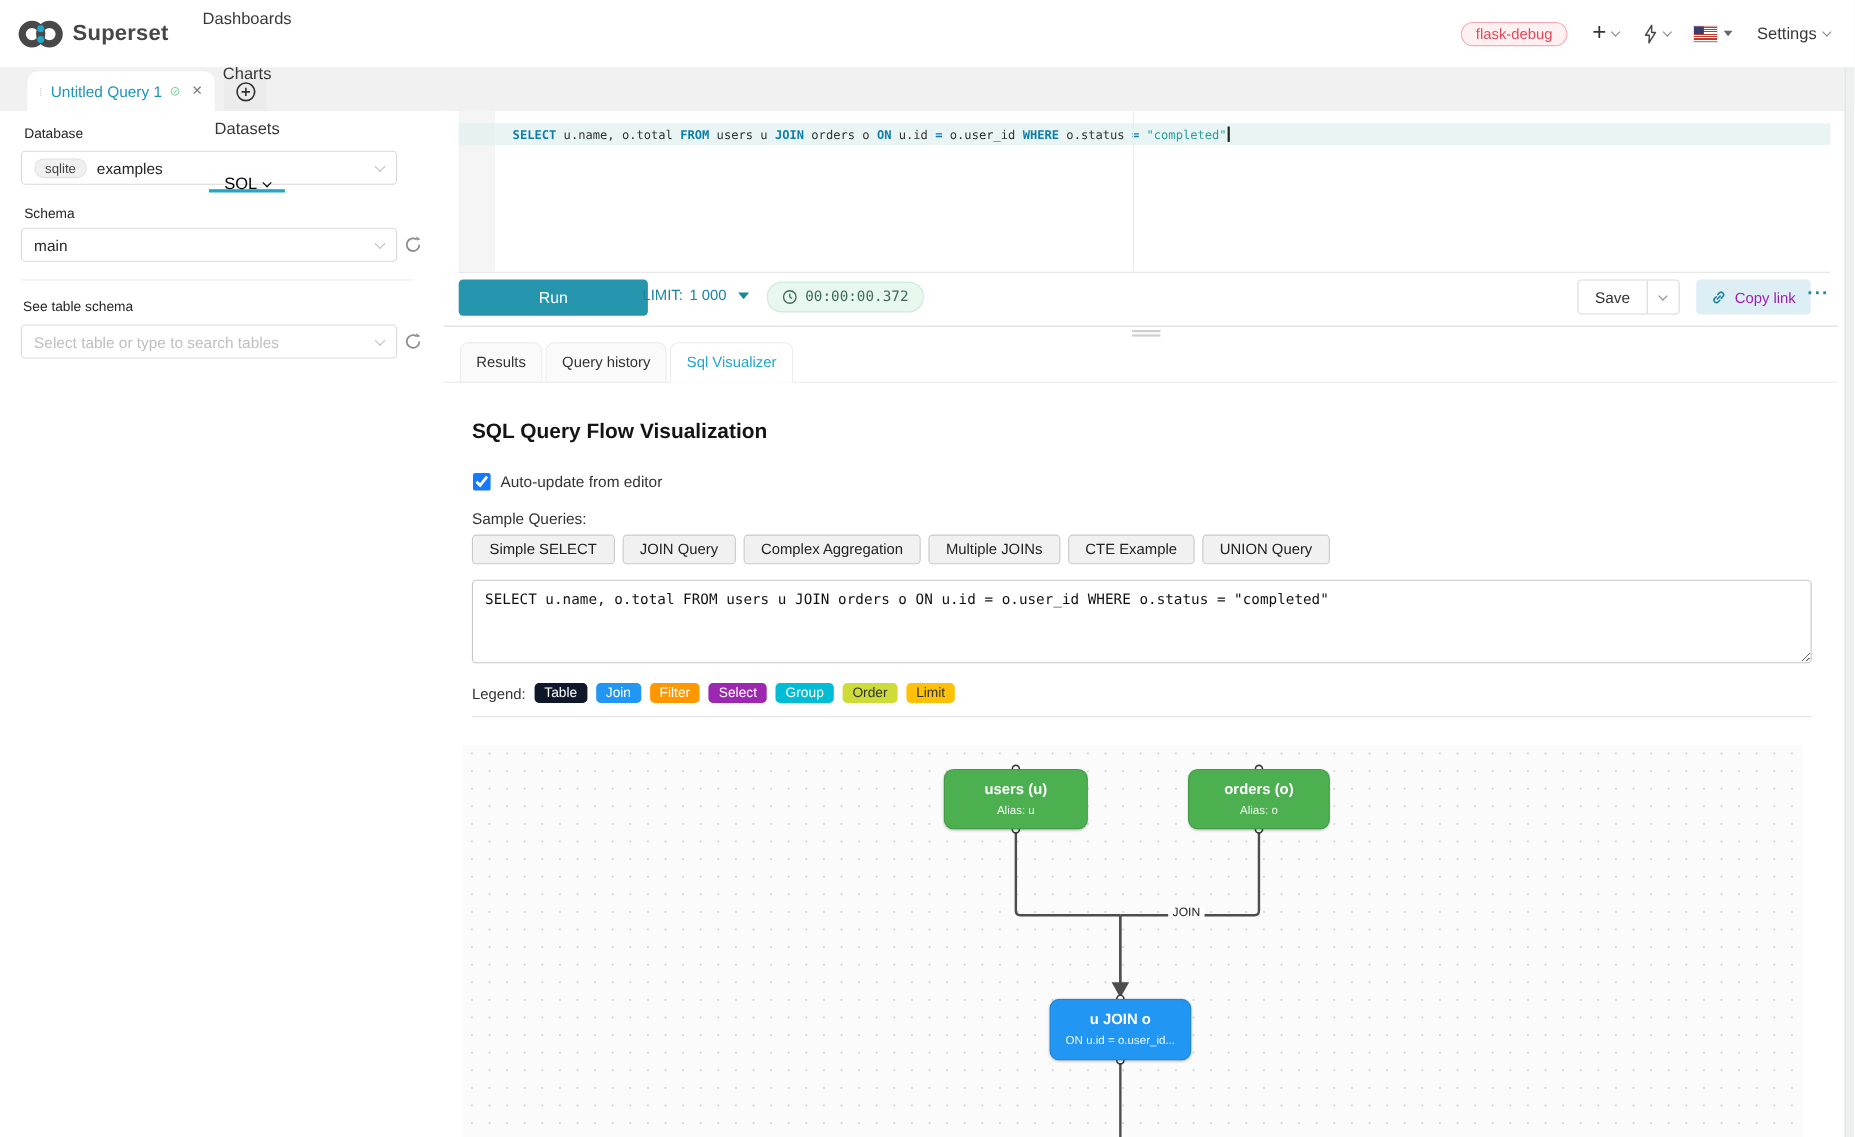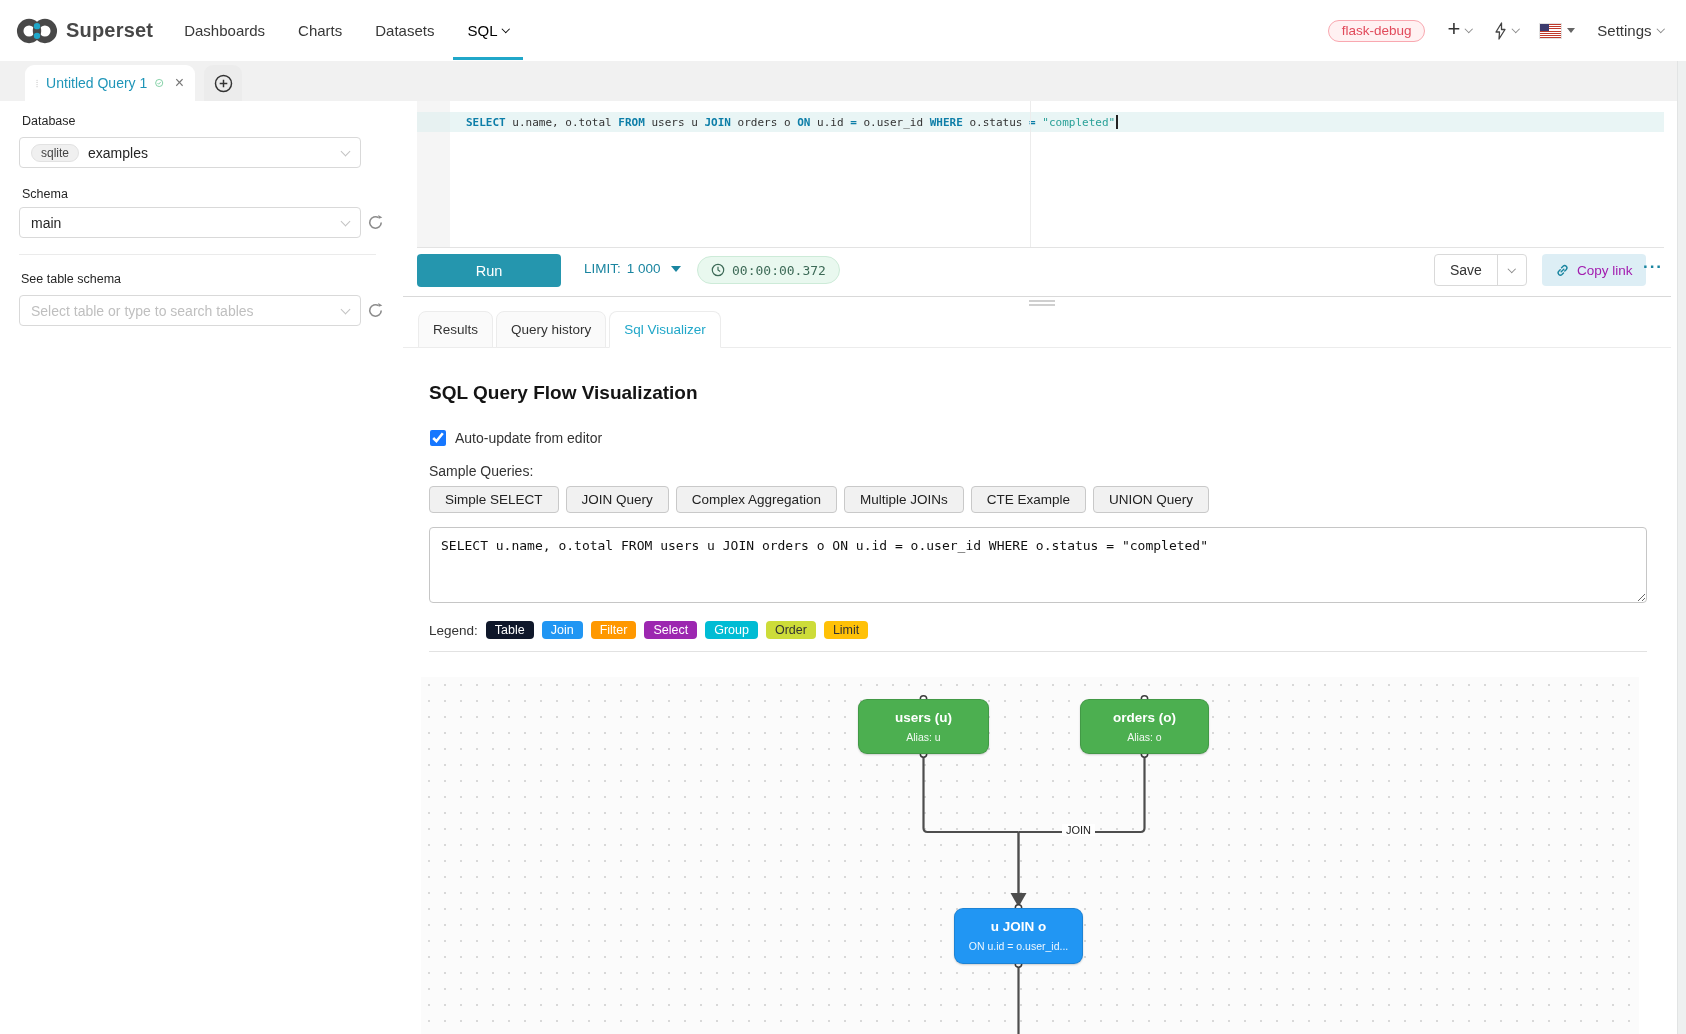--- a/index.html
+++ b/index.html
@@ -6,21 +6,21 @@
   #screen{position:relative;width:1686px;height:1034px;background:#fff;overflow:hidden;
     font-family:"Liberation Sans",sans-serif;color:#333;}
   *{box-sizing:border-box;}
 
   
   .navbar{position:absolute;left:0;top:0;right:0;height:61px;background:#fff;
     display:flex;align-items:center;justify-content:space-between;padding:0 23px 0 16px;z-index:5;}
   .nav-left{display:flex;align-items:center;}
   .brand{display:flex;align-items:center;gap:8px;cursor:pointer;}
   .brand-text{font-size:20px;font-weight:bold;color:#474747;letter-spacing:.2px;}
-  .nav-items{display:flex;align-items:center;gap:33px;margin-left:31px;height:43px;}
+  .nav-items{display:flex;align-items:center;gap:33px;margin-left:31px;height:43px;flex-direction:column;}
   .nav-item{font-size:15px;color:#383838;cursor:pointer;position:relative;height:61px;
     display:flex;align-items:center;gap:6px;}
   .nav-item.active{color:#000000;text-align:center;}
   .nav-item.active::after{content:"";position:absolute;left:-14px;right:-14px;bottom:1px;height:3px;background:#20a7c9;}
   .chev{display:inline-block;width:7px;height:7px;border-right:1.6px solid currentColor;
     border-bottom:1.6px solid currentColor;transform:rotate(45deg);margin-top:-3px;}
   .chev.sm{width:5.5px;height:5.5px;}
   .nav-right{display:flex;align-items:center;gap:22px;}
   .env-badge{border:1px solid #f9a8b0;color:#e14a5b;background:#fff1f2;border-radius:12px;
     padding:2.5px 13px;font-size:13.5px;}
@@ -67,21 +67,21 @@
   .active-line{position:absolute;left:33px;top:11px;right:0;height:20px;background:#e9f5f5;}
   .code-line{position:absolute;left:49px;top:14px;font:11px/15px "DejaVu Sans Mono",monospace;
     white-space:pre;color:#333;}
   .tok-kw{color:#0d7ea8;font-weight:bold;}
   .tok-str{color:#2aa198;}
   .cursor{display:inline-block;width:2px;height:14px;background:#222;vertical-align:-3px;margin-left:1px;}
   .print-margin{position:absolute;left:613px;top:0;bottom:0;width:1px;background:#ececec;}
 
   
   .toolbar{position:absolute;left:0;top:148px;width:100%;height:47px;}
-  .run-btn{position:absolute;left:14px;top:5px;width:144px;height:33px;background:#2596ae;color:#fff;
+  .run-btn{position:absolute;left:14px;top:5px;width:172px;height:33px;background:#2596ae;color:#fff;
     border:none;border-radius:4px;font-size:14.5px;font-family:inherit;display:flex;align-items:center;justify-content:center;cursor:pointer;}
   .limit{position:absolute;left:181px;top:12px;color:#1a85a0;font-size:13.5px;display:flex;gap:6px;
     align-items:center;cursor:pointer;}
   .limit-caret{width:0;height:0;border-left:5px solid transparent;border-right:5px solid transparent;
     border-top:6px solid #1a85a0;margin-left:4px;}
   .timer{position:absolute;left:294px;top:7px;height:28px;border-radius:14px;background:#e9f8ef;
     border:1px solid #cdebd8;display:flex;align-items:center;gap:7px;padding:0 13px;
     font:13px "DejaVu Sans Mono",monospace;color:#3d6a57;}
   .save-group{position:absolute;left:1031px;top:5px;height:32px;border:1px solid #d9d9d9;border-radius:4px;
     display:flex;background:#fff;cursor:pointer;}

